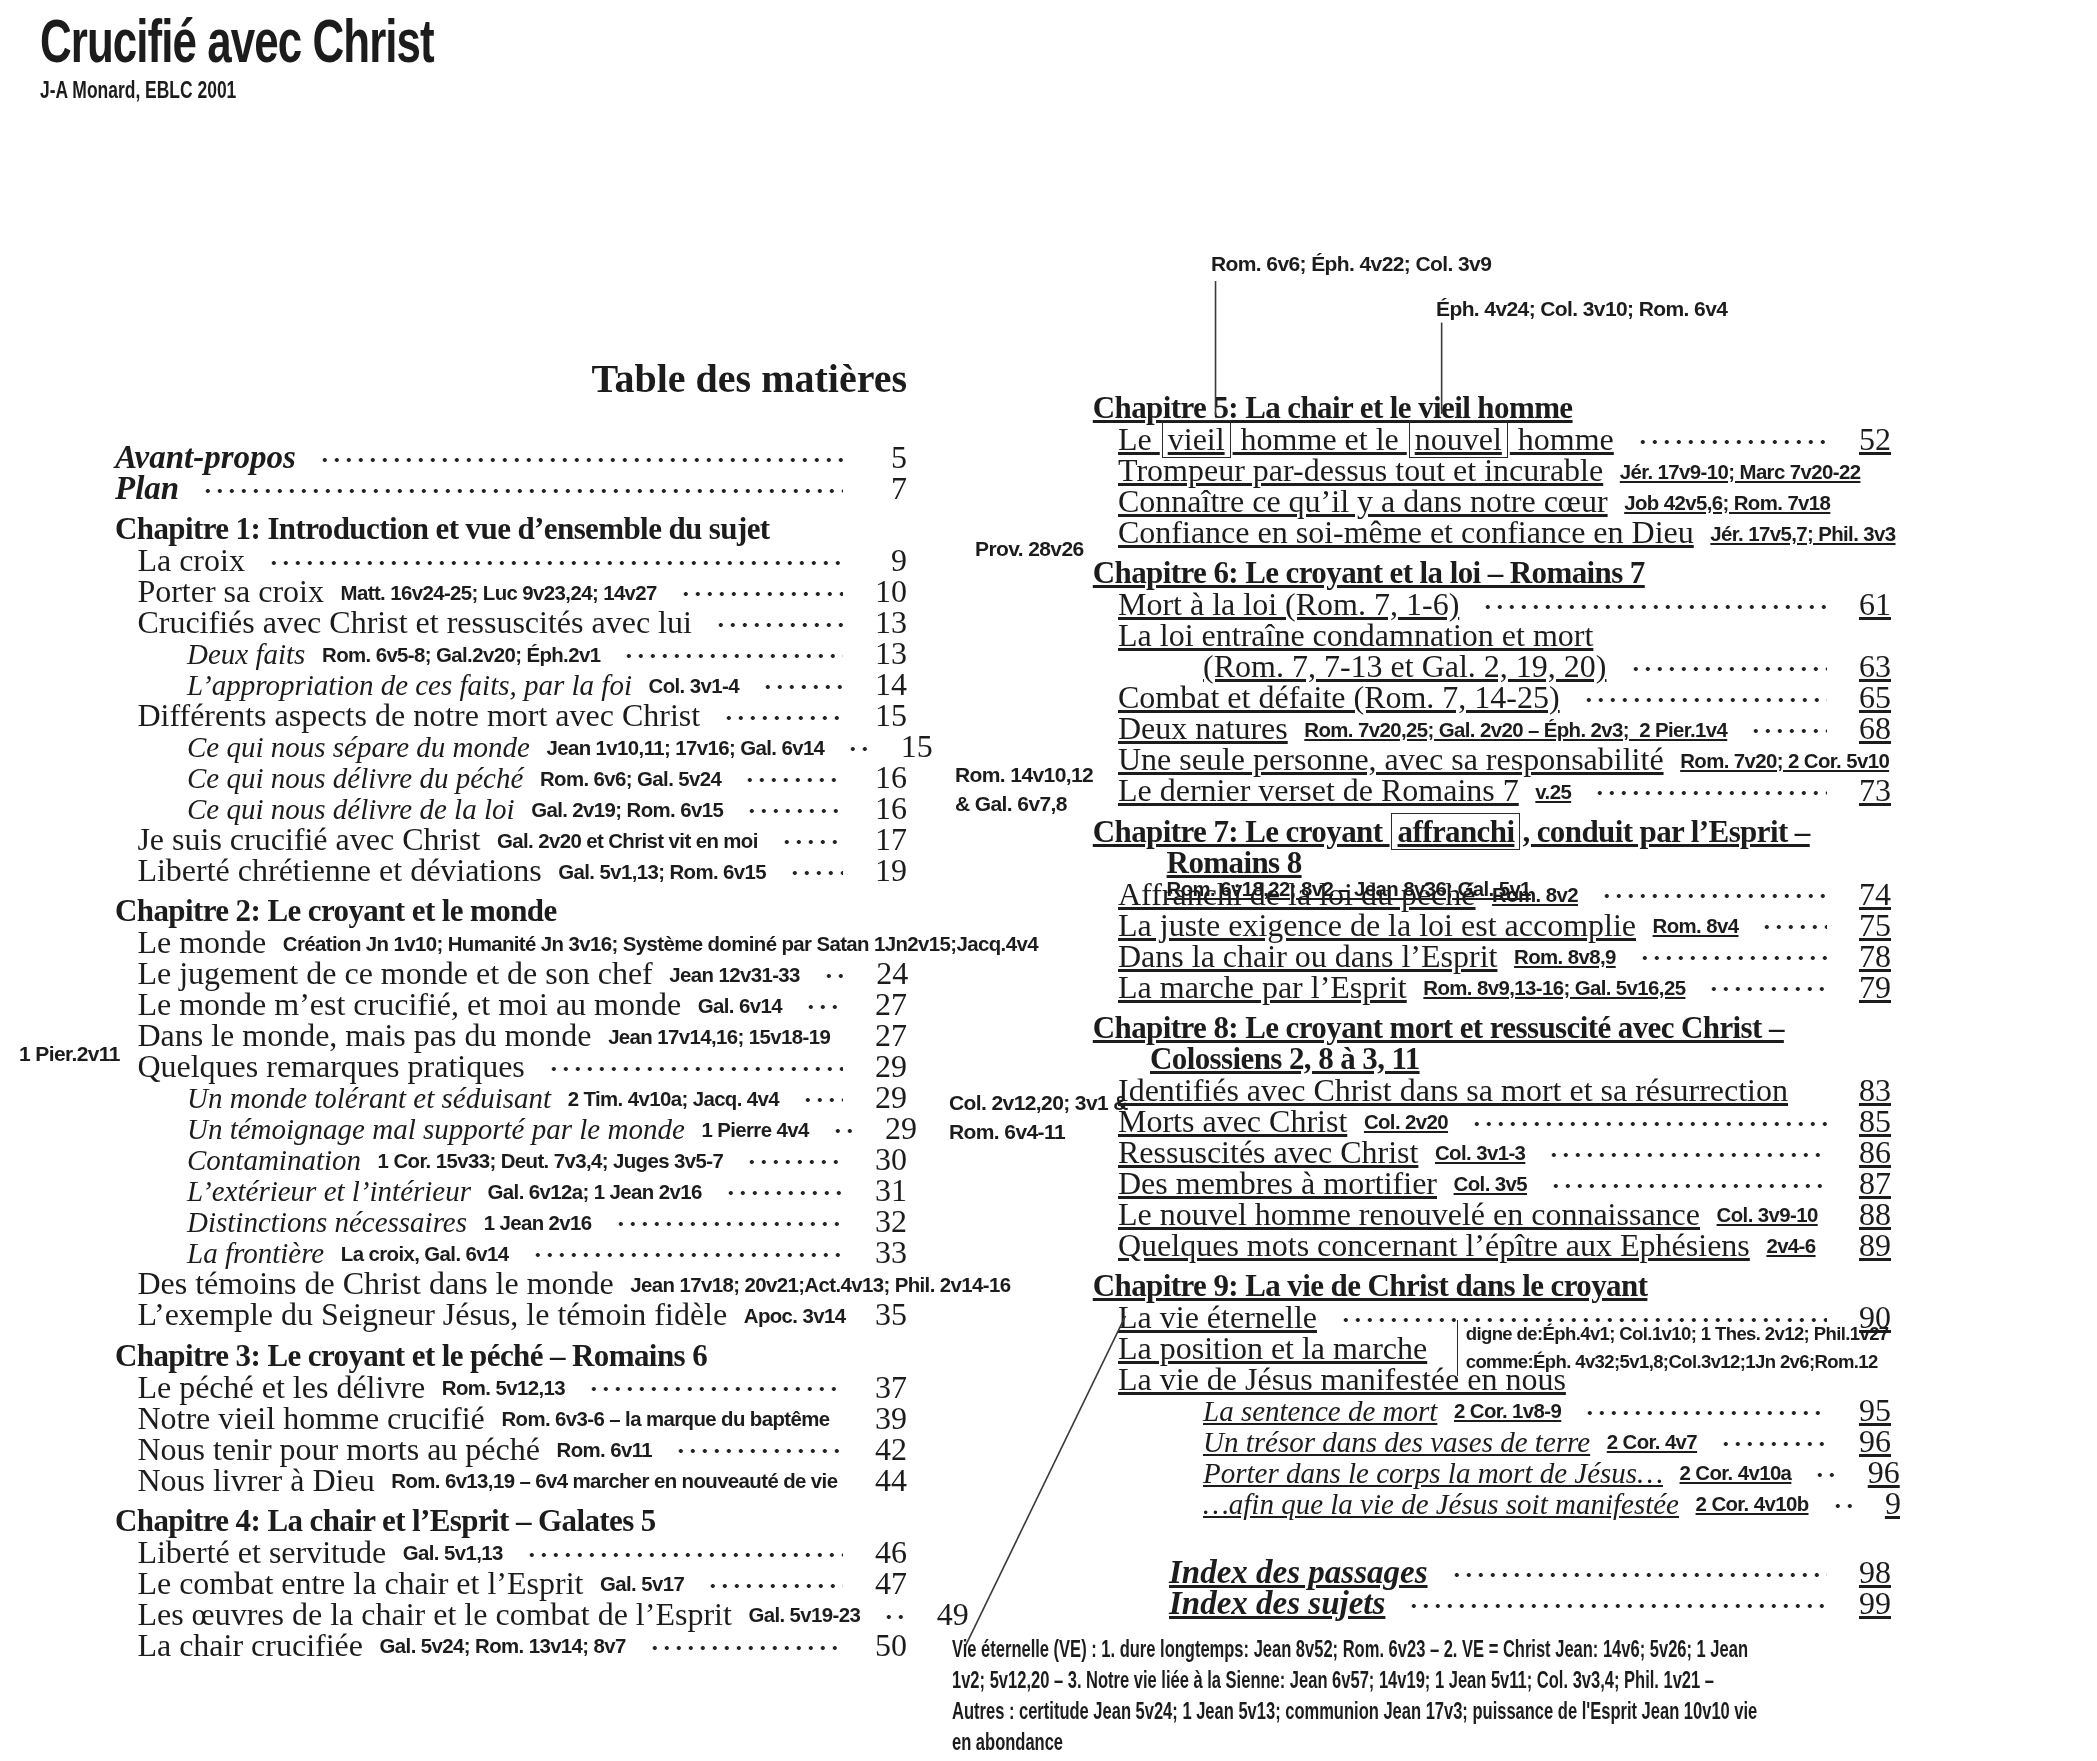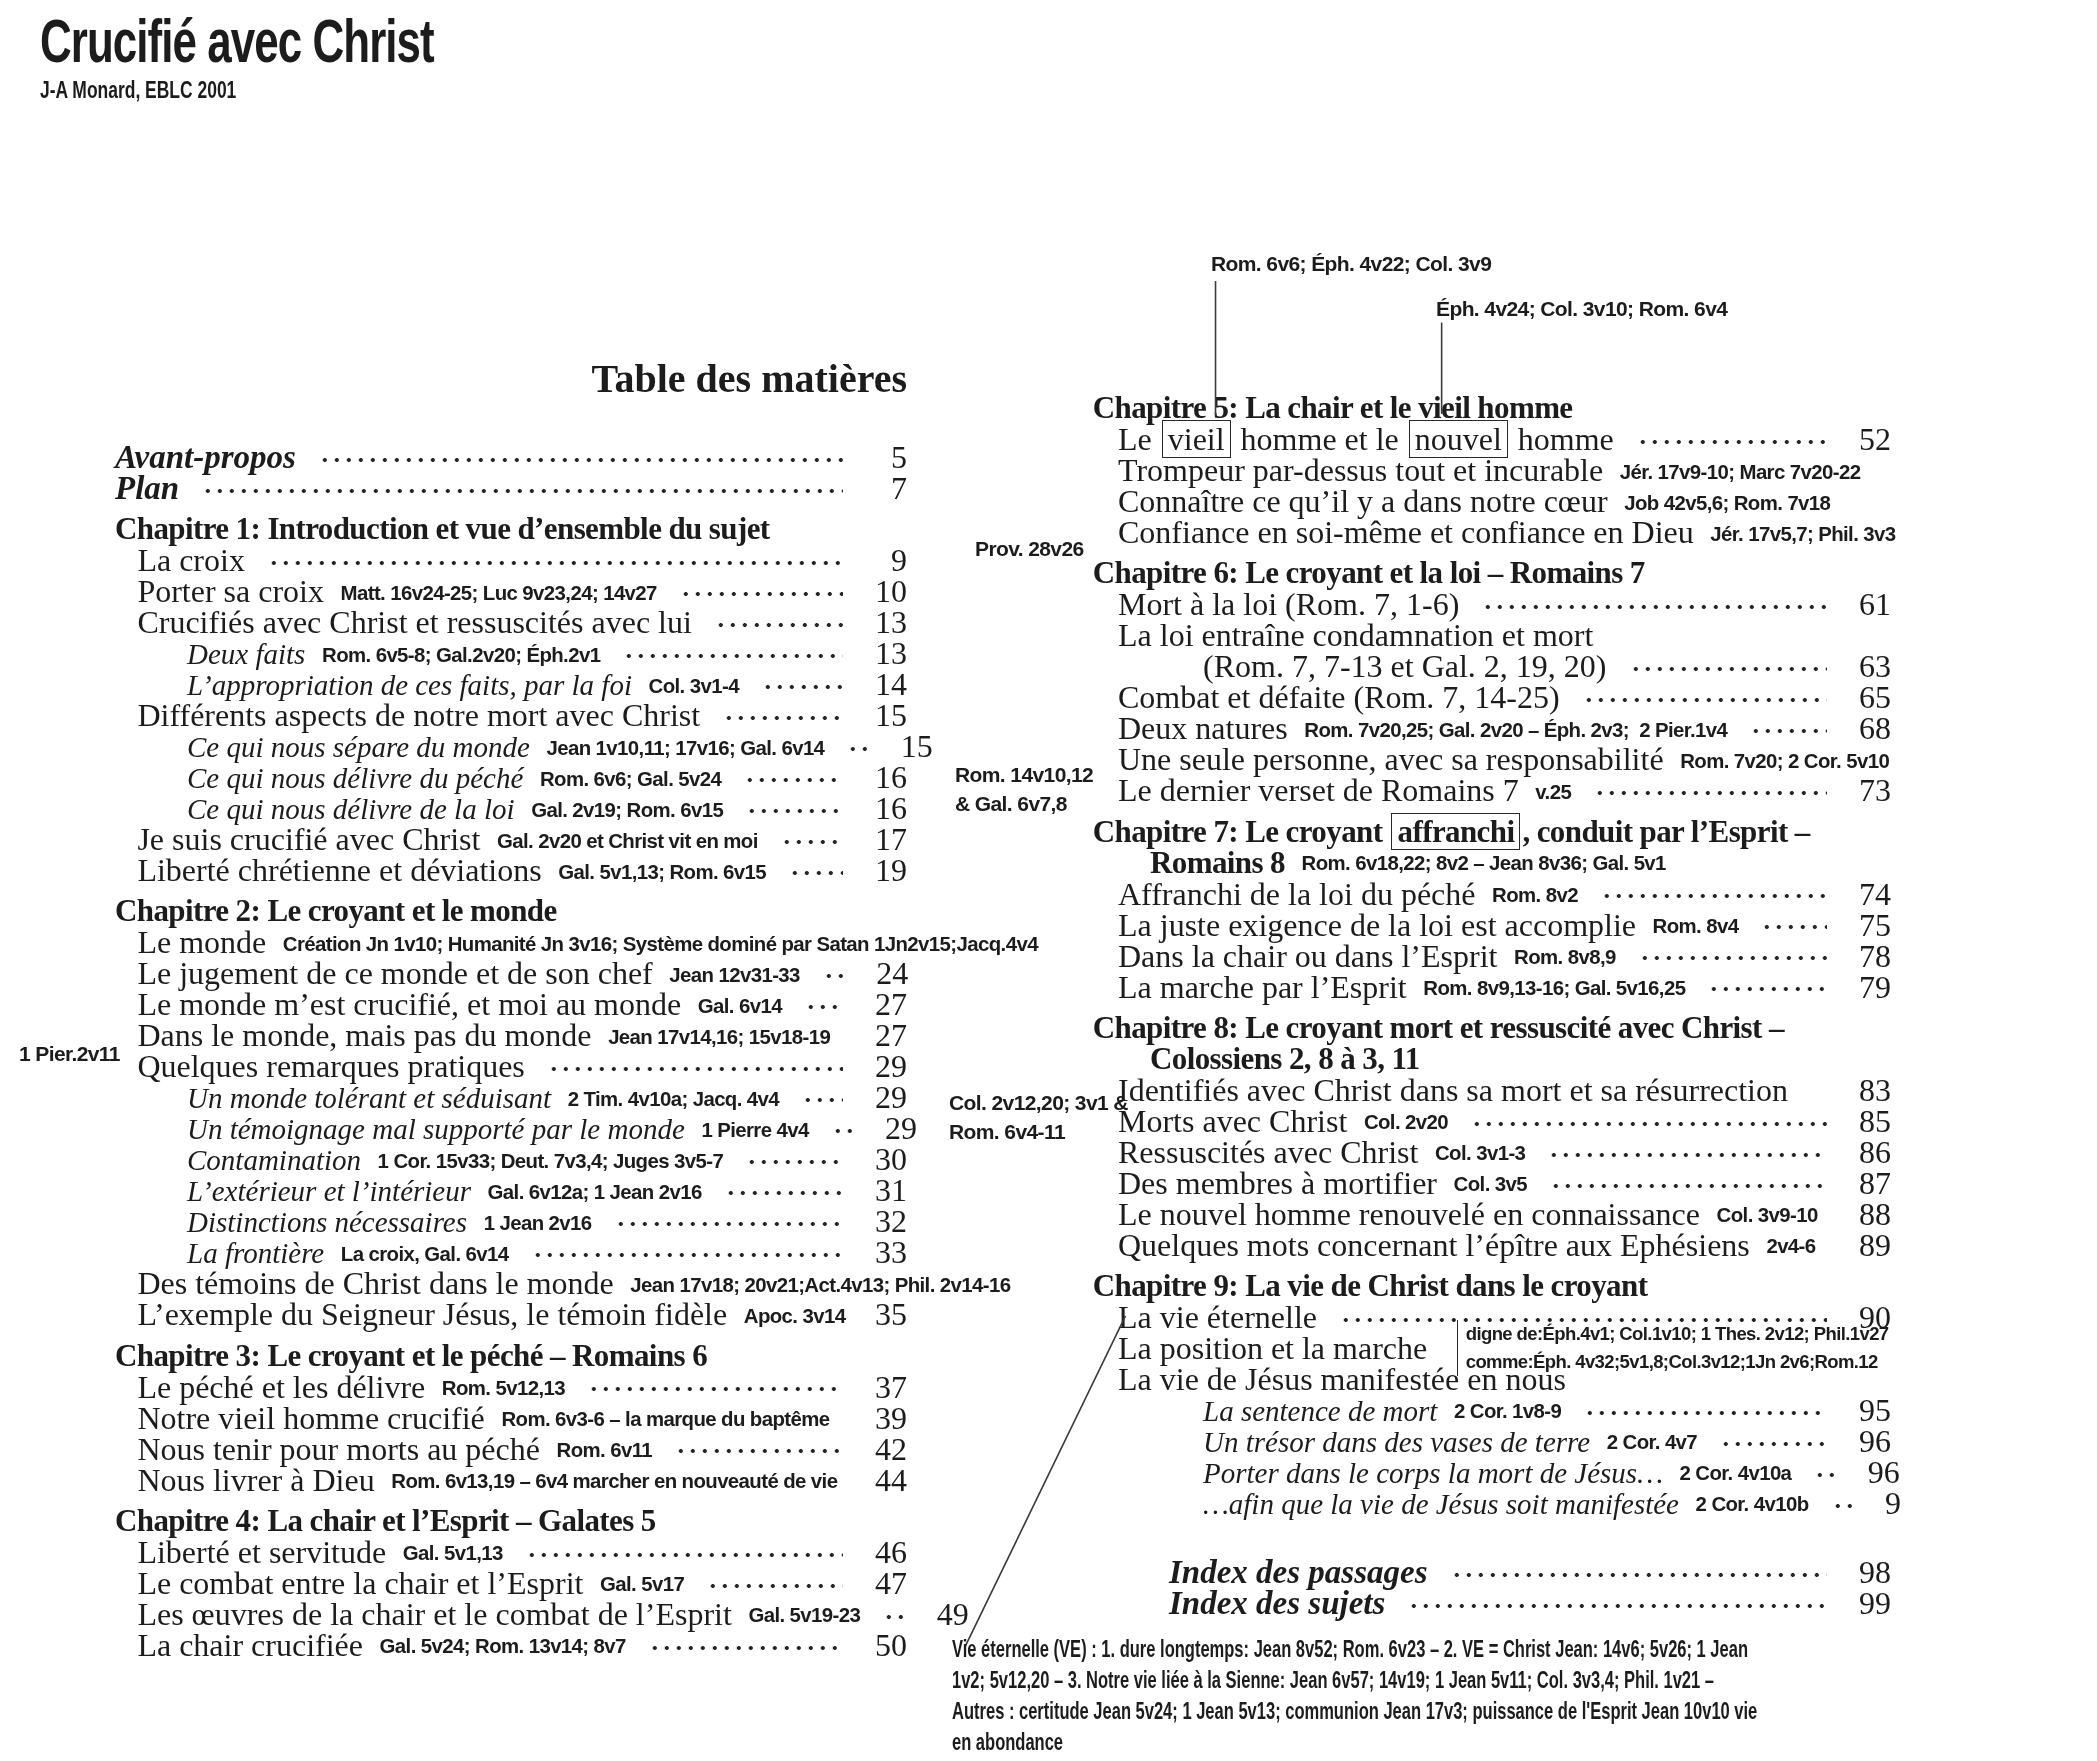--- a/index.html
+++ b/index.html
@@ -6,36 +6,36 @@
   .page{position:relative;width:1900px;height:1761px;background:#fff;color:#1c1c1c;overflow:hidden;
         font-family:"Liberation Serif",serif;}
   
   .header{position:absolute;left:40px;top:9px;}
   .hdr-title{font-family:"Liberation Sans",sans-serif;font-weight:bold;font-size:61px;line-height:64px;
              margin:0;letter-spacing:-1.3px;transform:scaleX(0.72);transform-origin:left top;white-space:pre;}
   .hdr-sub{font-family:"Liberation Sans",sans-serif;font-weight:bold;font-size:23.6px;margin-top:3.8px;
            transform:scaleX(0.74);transform-origin:left top;white-space:pre;}
   
   #left-col{position:absolute;left:115px;top:355px;width:792px;}
-  #right-col{position:absolute;left:1080px;top:380px;width:811px;}
+  #right-col{position:absolute;left:1080px;top:380px;width:811px;text-decoration:underline;}
   .toc-heading{font-weight:bold;font-size:40px;text-align:right;margin:0 0 37px 0;}
   
   .row{position:relative;display:flex;align-items:baseline;height:31px;}
   .title{white-space:pre;flex-shrink:0;}
   .front .title{font-style:italic;font-weight:bold;font-size:33px;}
   .chapter{margin-top:10.2px;}
   .chapter .title,.chapter-cont .title{font-weight:bold;font-size:31px;letter-spacing:-0.6px;}
   .item .title,.cont .title{font-size:32px;}
   .sub .title{font-style:italic;font-size:29px;}
   .index .title{font-weight:bold;font-style:italic;font-size:33px;}
   .row.gap{margin-top:38px;}
   #left-lines .item{padding-left:22.4px;}
   #left-lines .sub{padding-left:72px;}
   #right-lines .chapter{padding-left:12.8px;}
-  #right-lines .chapter-cont{padding-left:70px;}
+  #right-lines .chapter-cont{padding-left:70px;flex-direction:column;}
   #right-lines .item{padding-left:38px;}
   #right-lines .sub,#right-lines .cont{padding-left:123px;}
   #right-lines .index{padding-left:89px;}
   .ref{font-family:"Liberation Sans",sans-serif;font-weight:bold;font-size:20.4px;letter-spacing:-0.6px;
        margin-left:16.6px;white-space:pre;flex-shrink:0;position:relative;top:-2.6px;}
   .ref2{position:absolute;left:377px;top:-10.2px;font-family:"Liberation Sans",sans-serif;font-weight:bold;
         font-size:18.5px;letter-spacing:-0.6px;line-height:28px;border-left:1.9px solid #2a2a2a;
         padding-left:7.7px;white-space:pre;}
   .margin-note{position:absolute;font-family:"Liberation Sans",sans-serif;font-weight:bold;font-size:21px;
                letter-spacing:-0.6px;line-height:29px;white-space:pre;margin-top:20px;}

